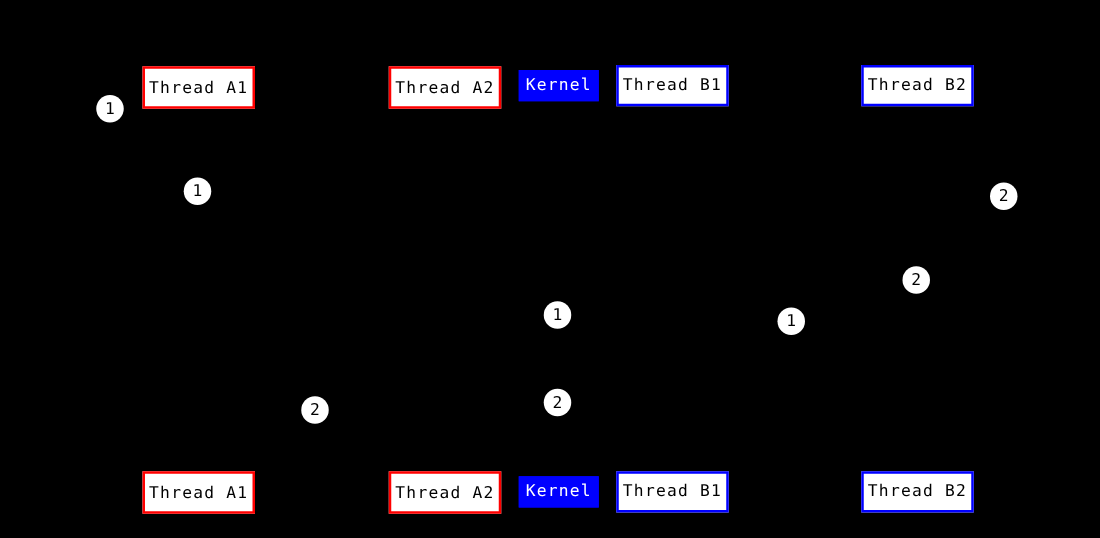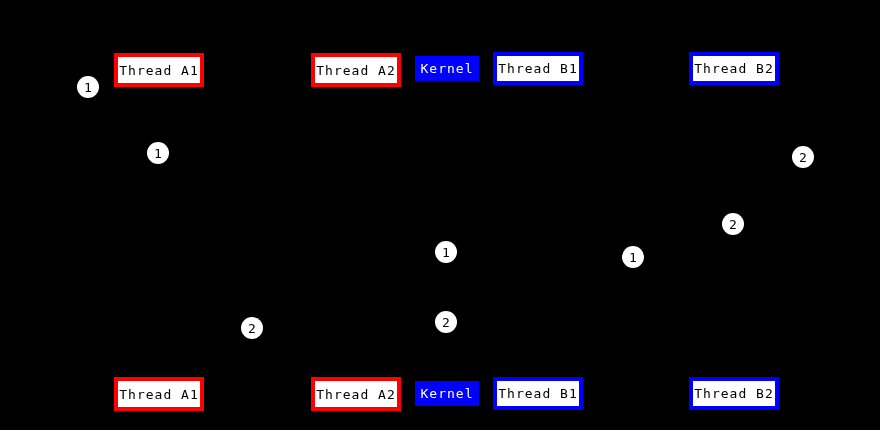--- a/index.html
+++ b/index.html
@@ -11,21 +11,21 @@
     position: relative;
     width: 880px;
     height: 430px;
     background: #000000;
     overflow: hidden;
     font-family: "DejaVu Sans Mono", "Liberation Mono", monospace;
   }
   .pbox {
     position: absolute;
     box-sizing: border-box;
-    border: 4px solid #a16207;
+    border: 2px solid #a16207;
     background: #ffffff;
     display: flex;
     align-items: center;
     justify-content: center;
     font-size: 13px;
     letter-spacing: 1px;
     white-space: nowrap;
   }
   .marker {
     position: absolute;

